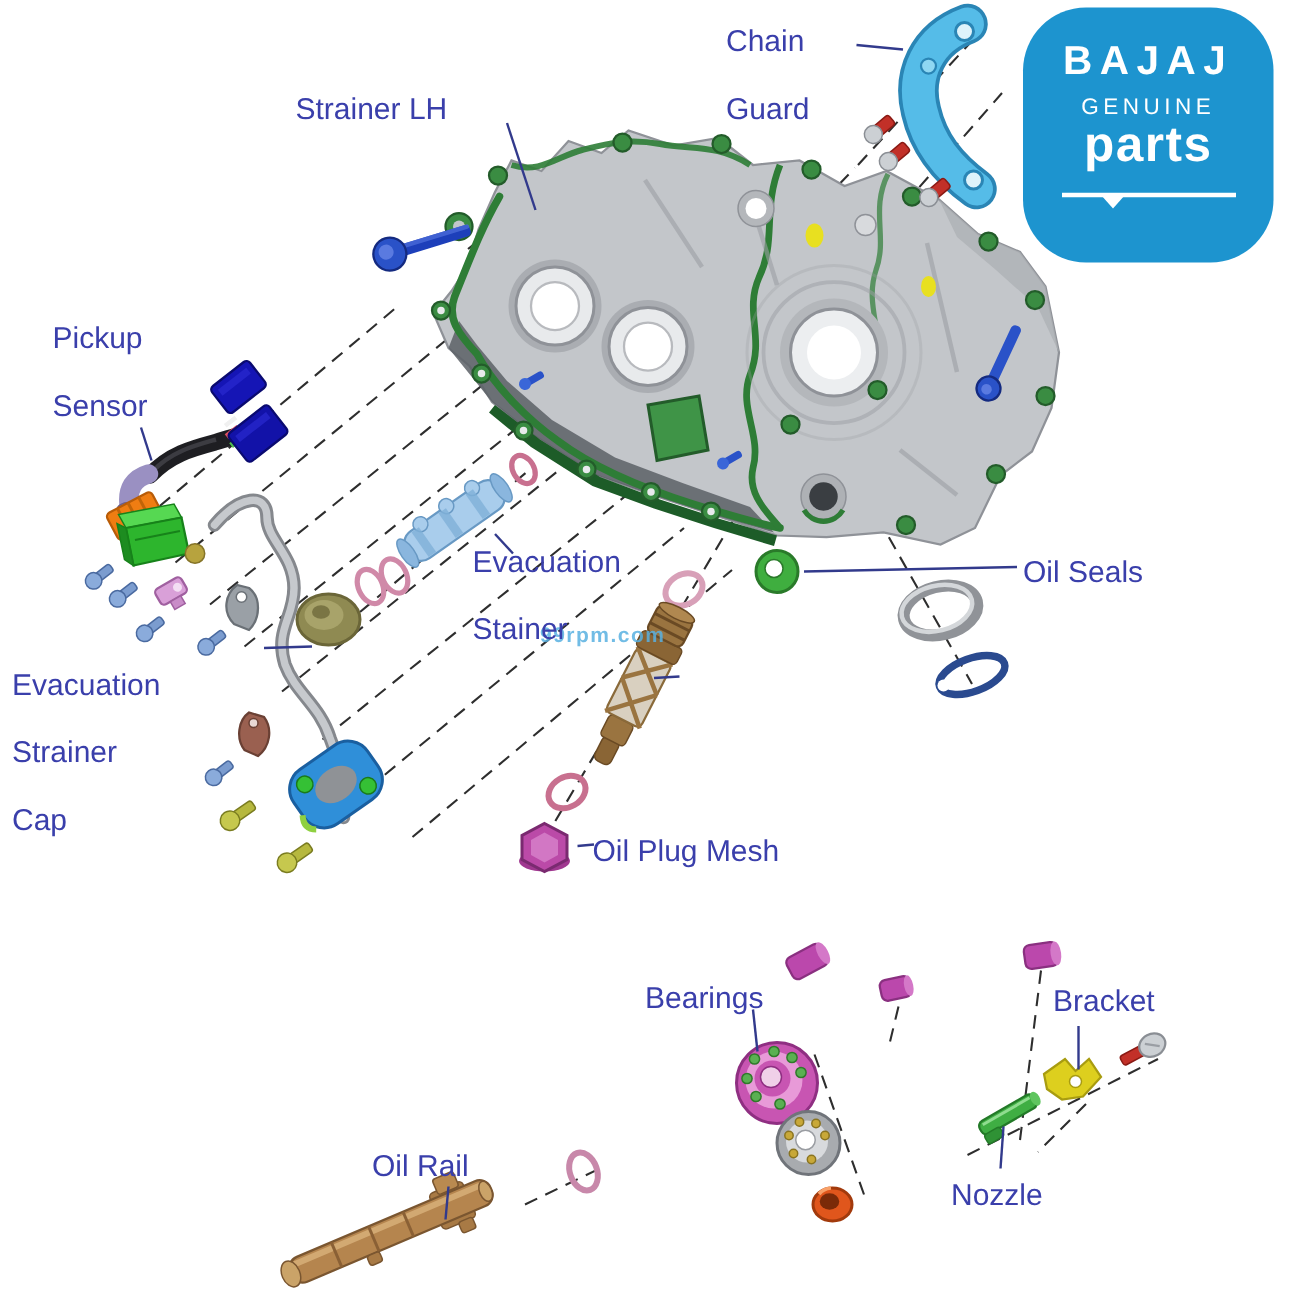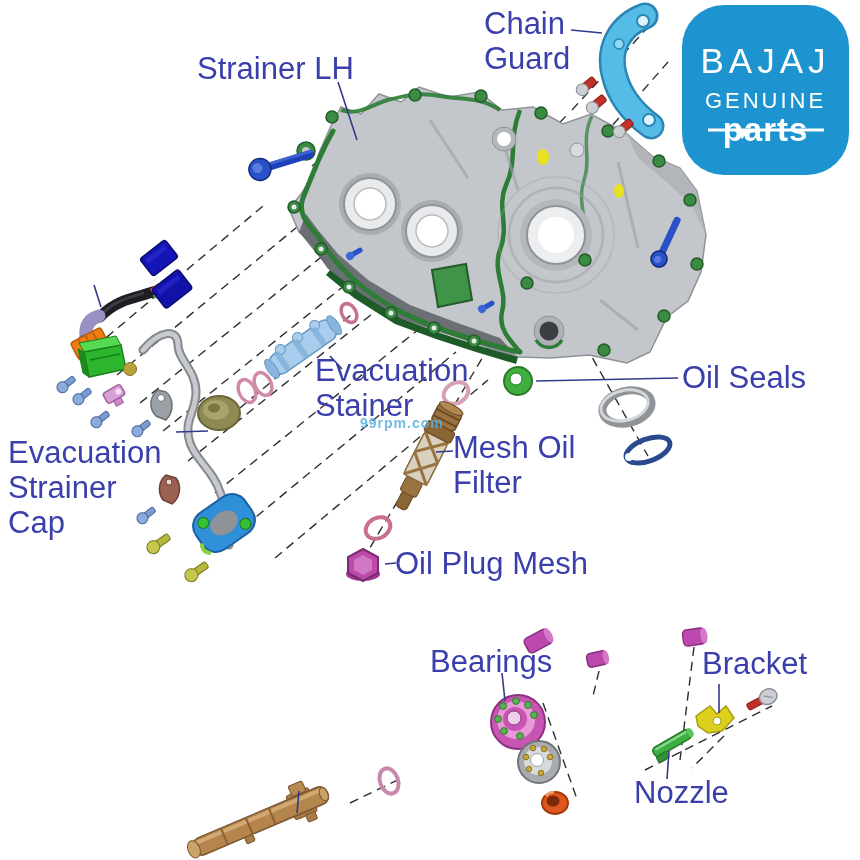--- a/index.html
+++ b/index.html
@@ -3,34 +3,34 @@
 <meta charset="utf-8">
 <style>
   html,body{margin:0;padding:0;background:#ffffff;}
   .stage{
     position:relative;width:860px;height:860px;background:#ffffff;
     font-family:"Liberation Sans",sans-serif;overflow:hidden;
   }
   .art{position:absolute;left:0;top:0;}
   .lbl{
     position:absolute;
-    font-size:31px;line-height:35px;font-weight:400;
+    font-size:20px;line-height:45px;font-weight:400;
     color:#3a3fab;white-space:pre-line;letter-spacing:0;
   }
   .watermark{
     position:absolute;left:360px;top:415px;
     font-size:14px;font-weight:700;letter-spacing:1px;
     color:rgba(88,176,224,0.85);
   }
   .logo{
     position:absolute;left:682px;top:5px;width:167px;height:170px;
     background:#1d94cf;border-radius:42px;color:#ffffff;text-align:center;
   }
-  .logo-brand{margin-top:36px;font-size:35px;font-weight:400;letter-spacing:5px;}
-  .logo-genuine{margin-top:7px;font-size:22px;font-weight:400;letter-spacing:3px;}
+  .logo-brand{margin-top:20px;font-size:27px;font-weight:700;letter-spacing:5px;}
+  .logo-genuine{margin-top:7px;font-size:15px;font-weight:400;letter-spacing:3px;}
   .logo-parts{margin-top:-3px;font-size:33px;font-weight:700;letter-spacing:1px;}
   .logo-underline{position:absolute;left:24px;top:121px;}
 </style>
 </head>
 <body>
 
 <div class="stage">
 
 <svg class="art" width="860" height="860" viewBox="0 0 860 860">
 
@@ -418,31 +418,32 @@
     <line x1="669" y1="751" x2="667" y2="779"></line>
     <line x1="299" y1="791" x2="297" y2="813"></line>
   </g>
 </svg>
 
 <div class="watermark">99rpm.com</div>
 
 <div class="lbl" style="left:197px;top:51px;">Strainer LH</div>
 <div class="lbl" style="left:484px;top:6px;">Chain
 Guard</div>
+<div class="lbl" style="left:35px;top:204px;">Pickup
+Sensor</div>
 <div class="lbl" style="left:315px;top:353px;">Evacuation
 Stainer</div>
 <div class="lbl" style="left:682px;top:360px;">Oil Seals</div>
 <div class="lbl" style="left:8px;top:435px;">Evacuation
 Strainer
 Cap</div>
-<div class="lbl" style="left:453px;top:430px;">Mesh Oil
-Filter</div>
 <div class="lbl" style="left:395px;top:546px;">Oil Plug Mesh</div>
 <div class="lbl" style="left:702px;top:646px;">Bracket</div>
 <div class="lbl" style="left:430px;top:644px;">Bearings</div>
+<div class="lbl" style="left:248px;top:756px;">Oil Rail</div>
 <div class="lbl" style="left:634px;top:775px;">Nozzle</div>
 
 <div class="logo">
   <div class="logo-brand">BAJAJ</div>
   <div class="logo-genuine">GENUINE</div>
   <div class="logo-parts">parts</div>
   <svg class="logo-underline" width="120" height="16">
     <line x1="2" y1="4" x2="118" y2="4" stroke="#ffffff" stroke-width="3"></line>
     <polygon points="28,4 44,4 36,13" fill="#ffffff"></polygon>
   </svg>

